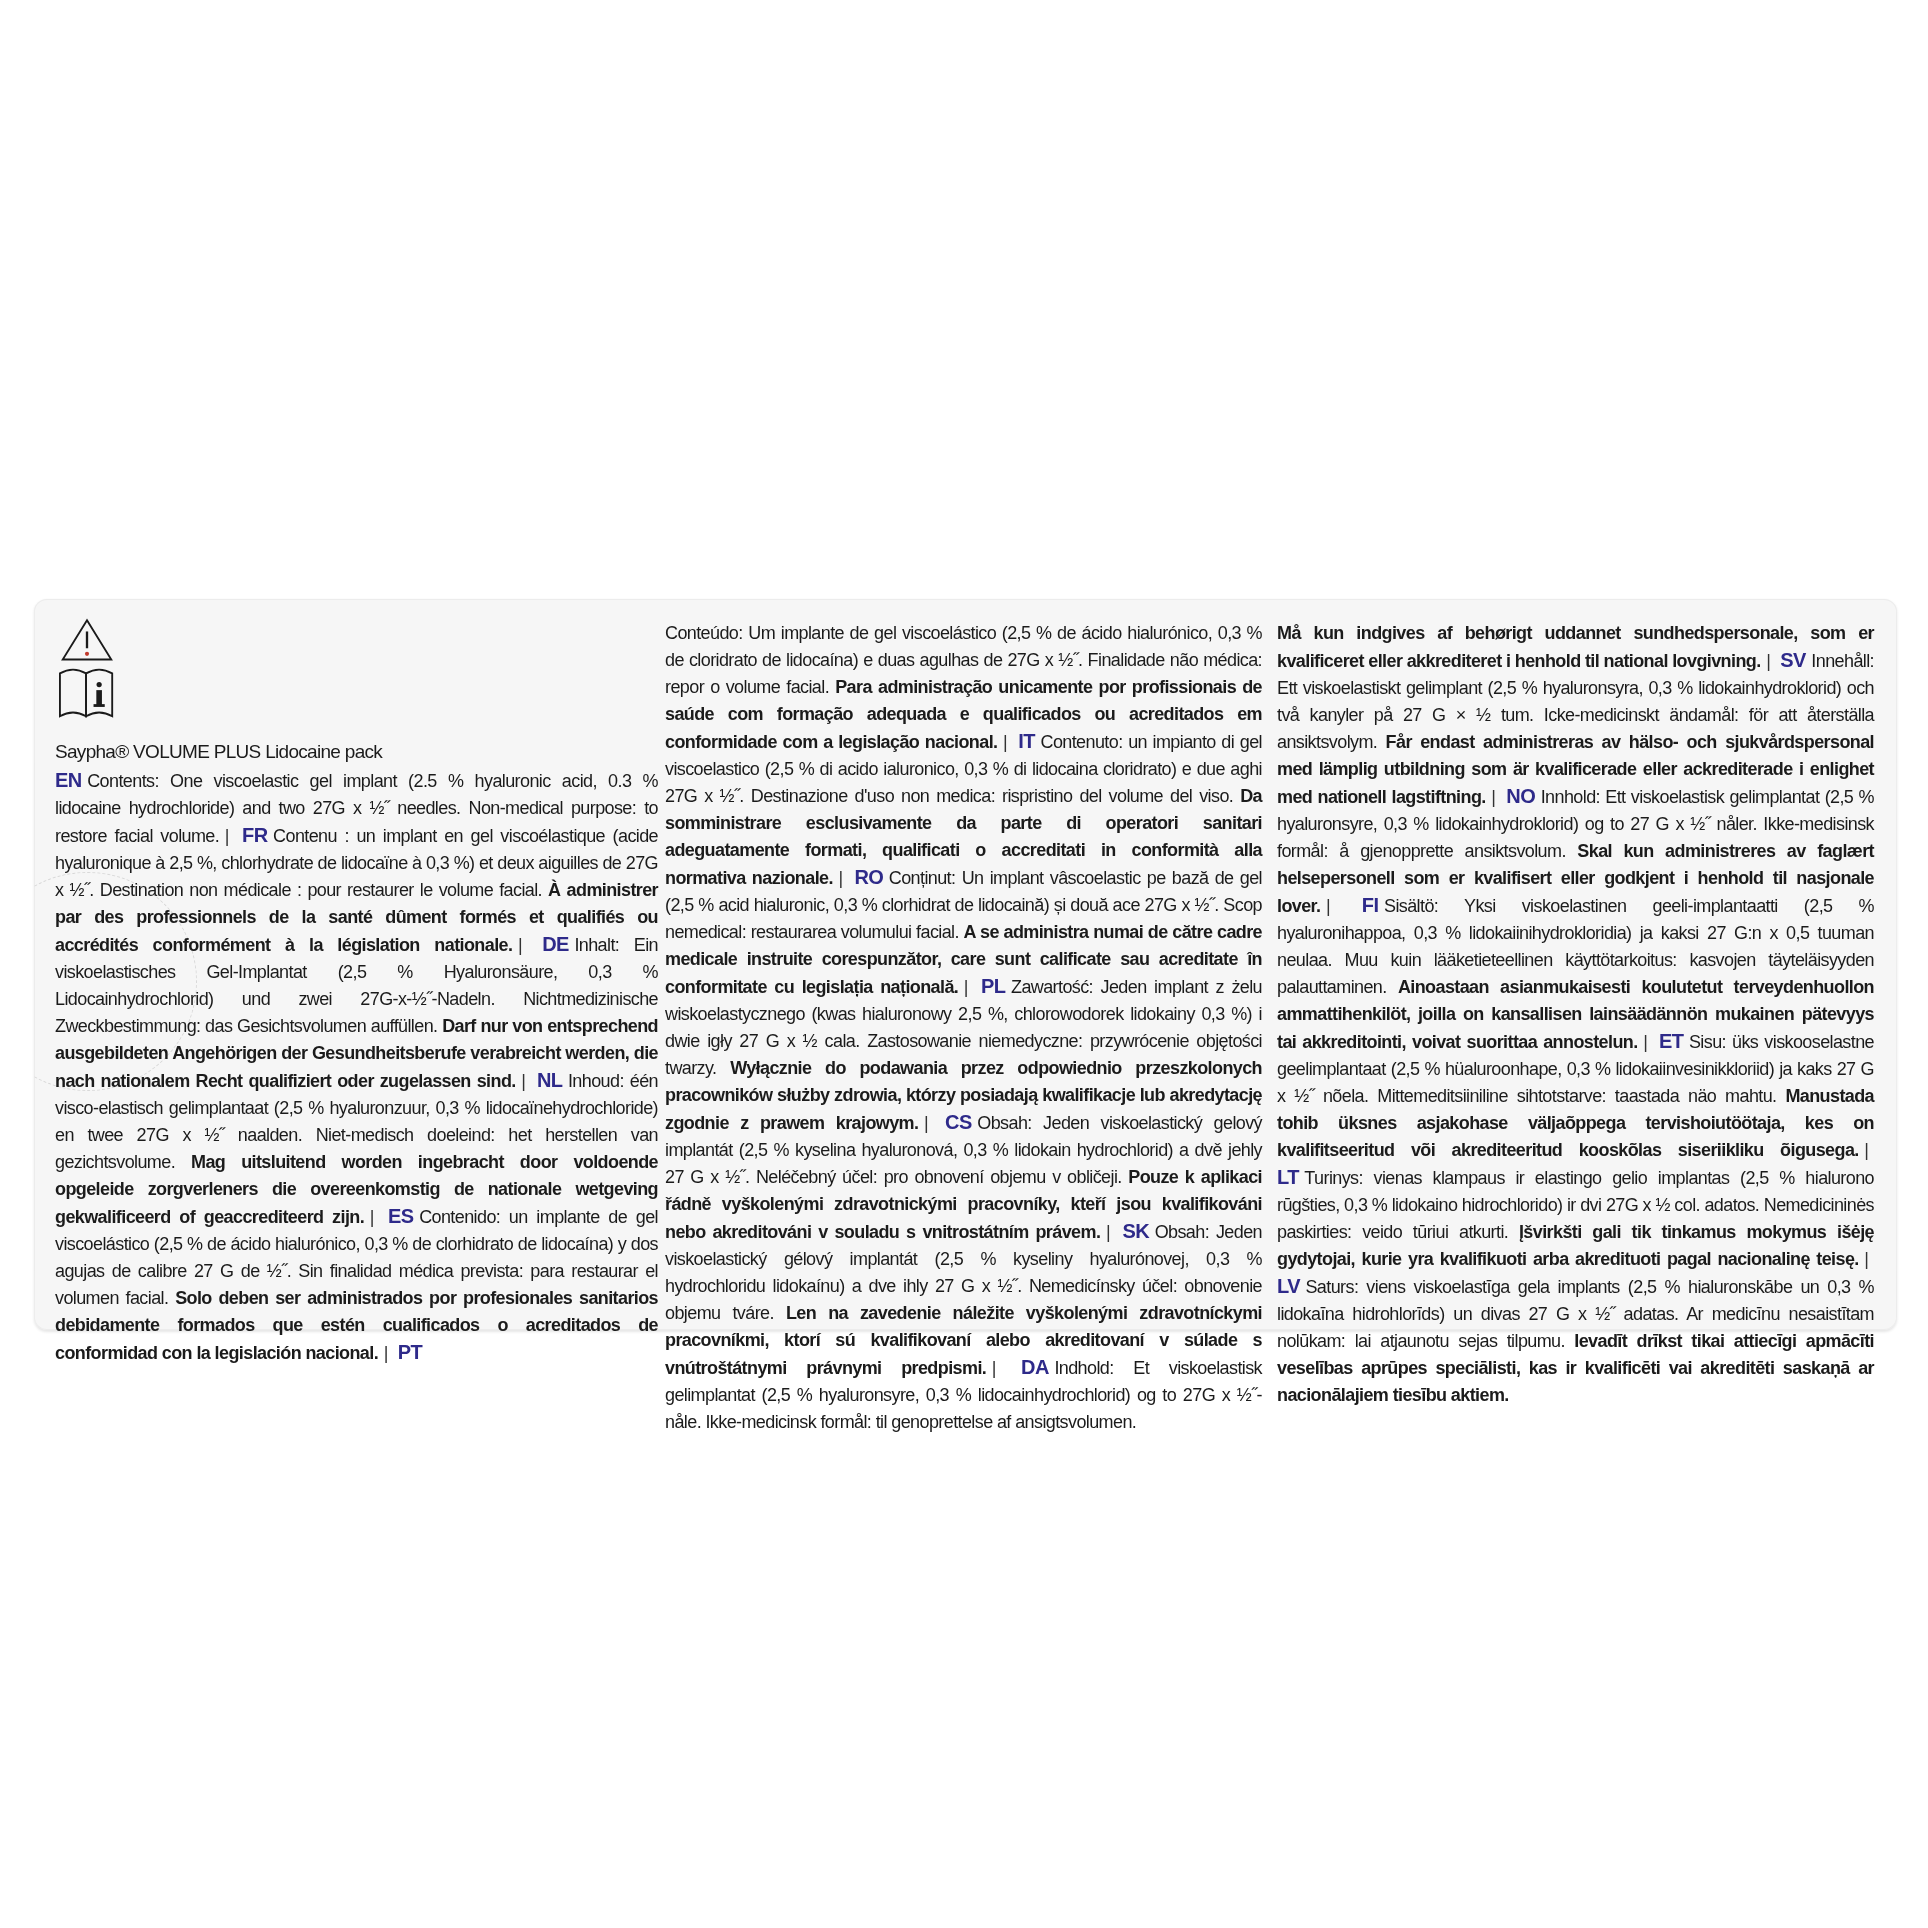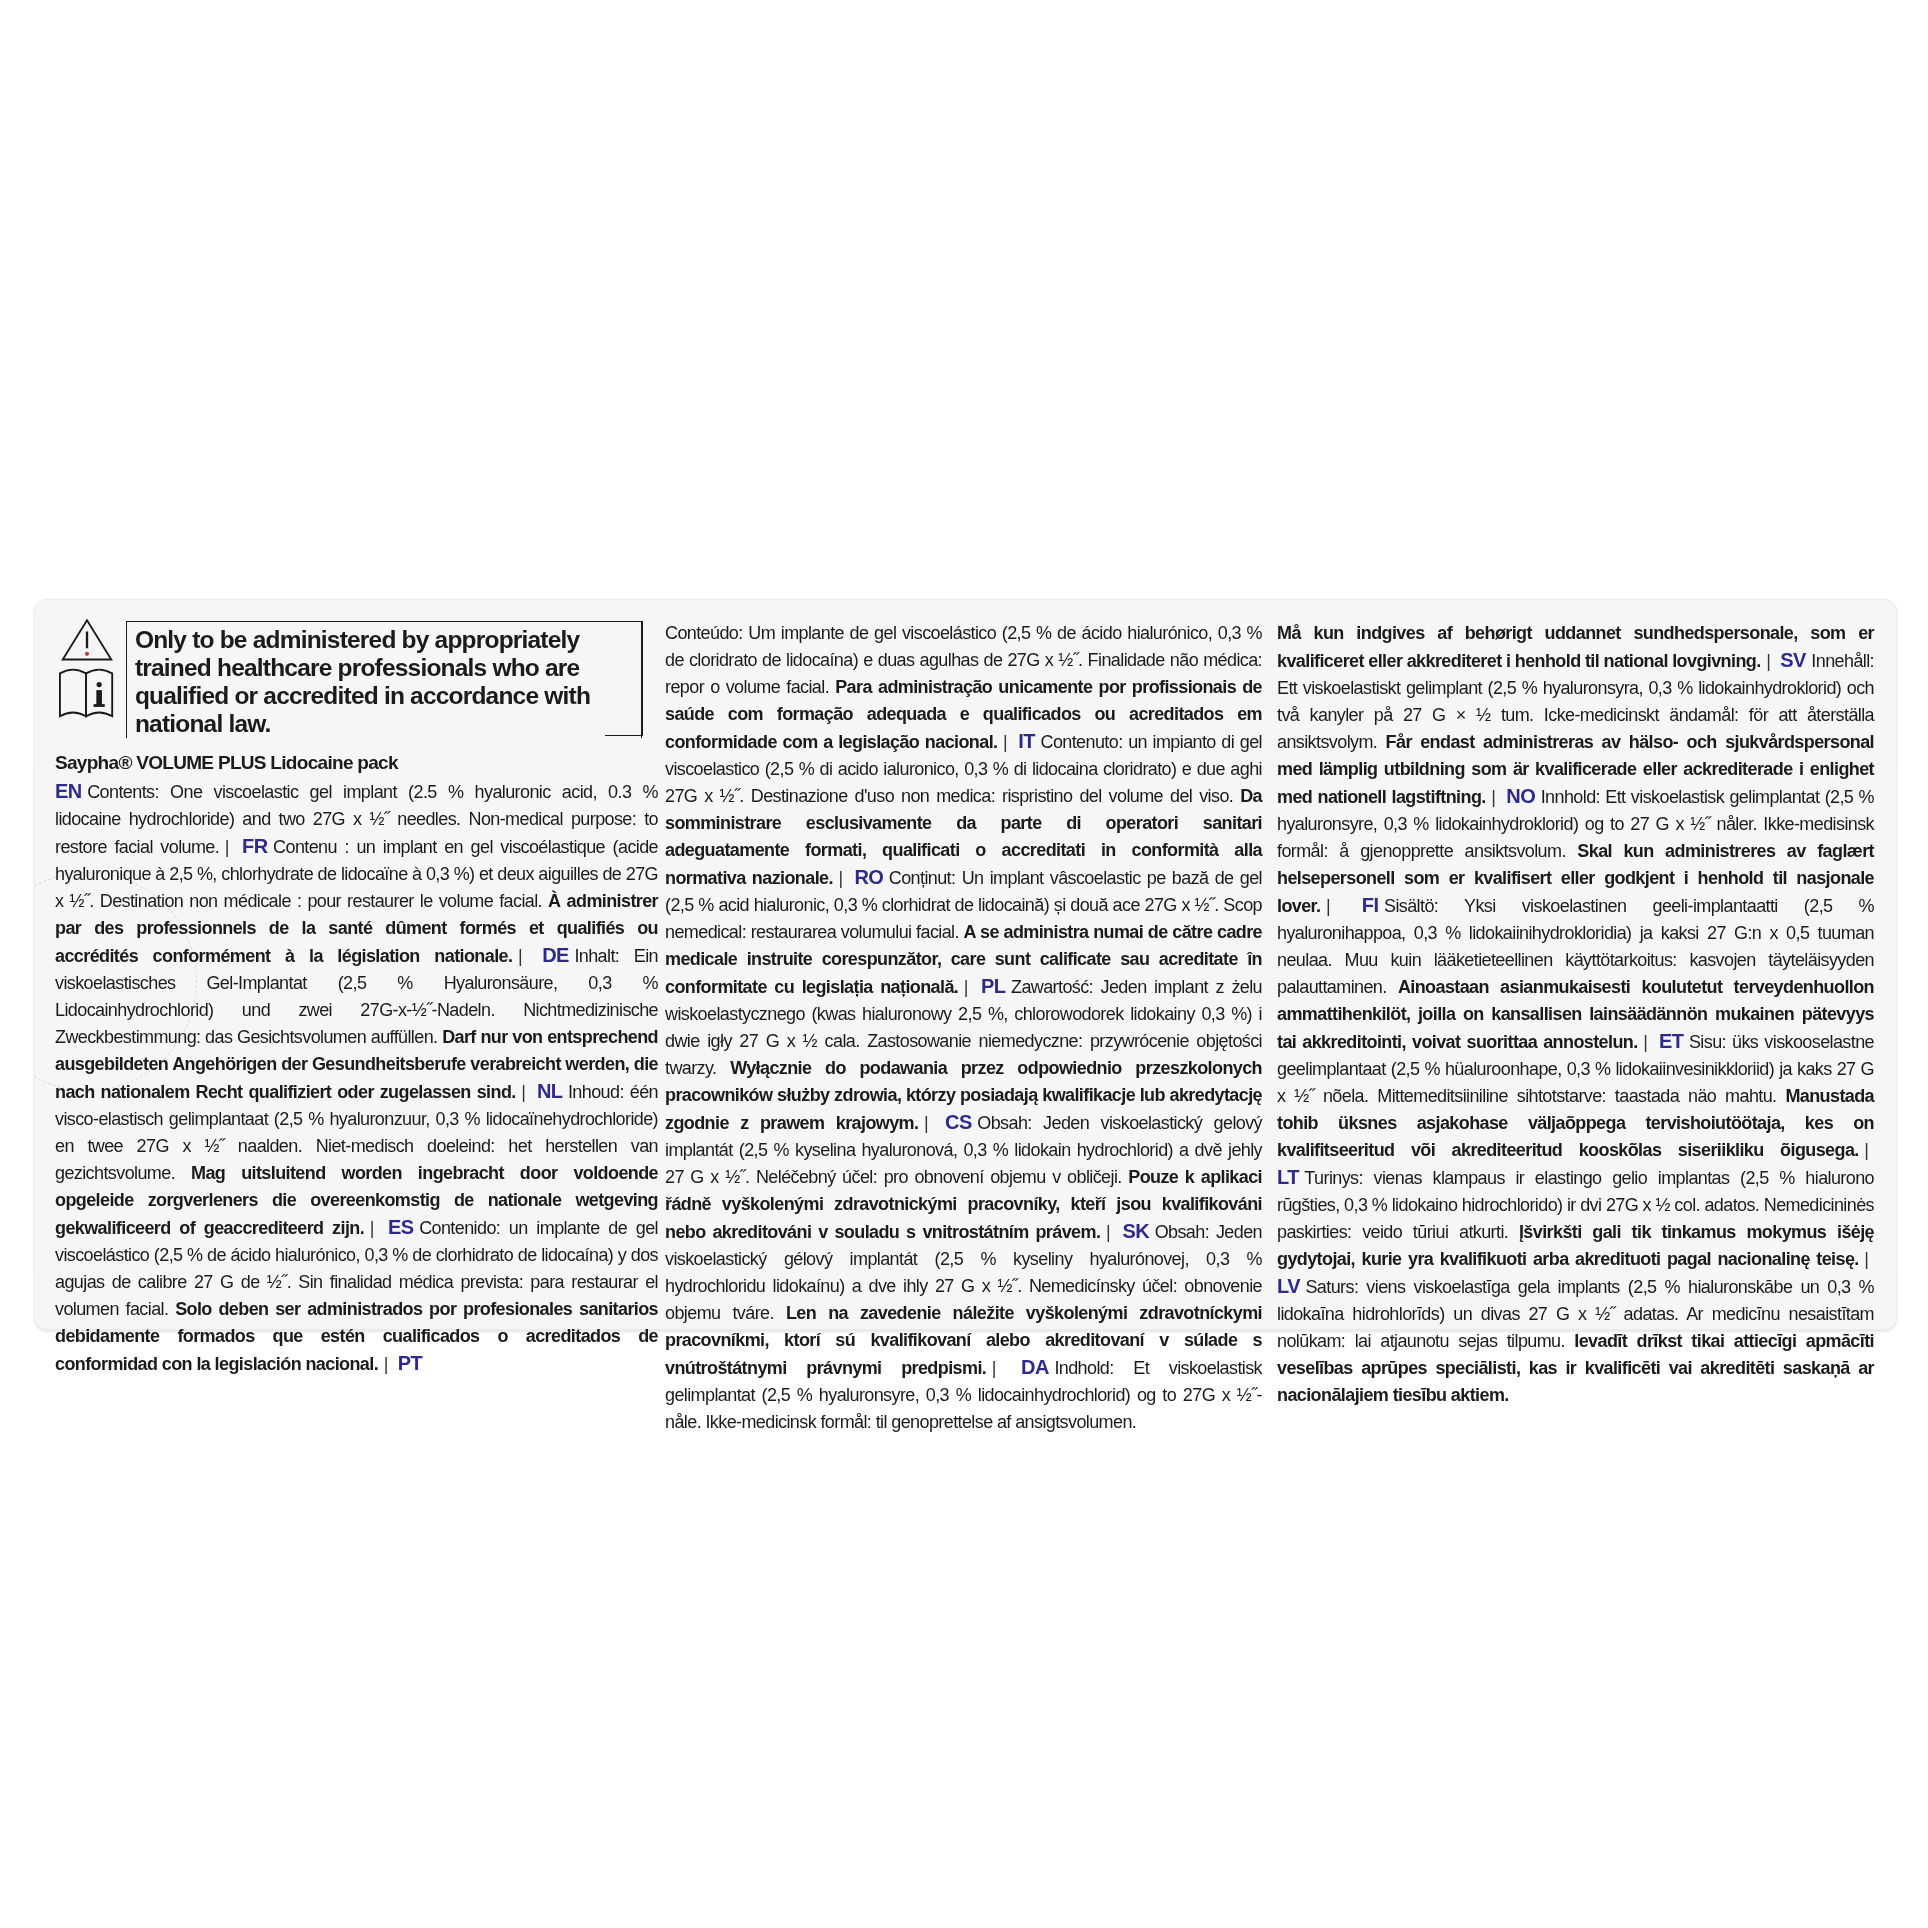--- a/index.html
+++ b/index.html
@@ -56,21 +56,21 @@
   }
   .warning-box::after {
     content: ""; position: absolute; right: -1.9px; bottom: 1.9px;
     width: 38px; border-bottom: 1.9px solid #1b1b1b;
   }
   .warning-box::before {
     content: ""; position: absolute; right: -1.9px; top: -1.9px; bottom: 1.9px;
     border-right: 1.9px solid #1b1b1b;
   }
   .product-name {
-    font-weight: bold; font-size: 19px; margin-top: 11.3px; margin-bottom: 1.9px;
+    font-weight: normal; font-size: 19px; margin-top: 11.3px; margin-bottom: 1.9px;
     letter-spacing: -0.7px; text-align: left;
   }
   .lang { color: #2e2a8a; font-weight: bold; font-size: 20px; margin-right: 5.6px; margin-top: 28px; }
   .b { font-weight: bold; }
   .sep { margin: 0 5.6px; color: #333; }
   .blk { display: inline; }
 </style>
 </head>
 <body>
 
@@ -86,21 +86,20 @@
           <circle cx="30" cy="42" r="2.2" fill="#c0392b"></circle>
         </svg>
         <svg width="60" height="56" viewBox="0 0 64 60" style="position:absolute;left:1.9px;top:43px;">
           <path d="M3,10 Q17,2 31,10 L31,56 Q17,48 3,56 Z" fill="none" stroke="#1b1b1b" stroke-width="2"></path>
           <path d="M31,10 Q45,2 59,10 L59,56 Q45,48 31,56 Z" fill="none" stroke="#1b1b1b" stroke-width="2"></path>
           <circle cx="45" cy="22" r="2.8" fill="#1b1b1b"></circle>
           <rect x="42" y="28" width="6" height="16" fill="#1b1b1b"></rect>
           <rect x="39" y="43" width="12" height="3" fill="#1b1b1b"></rect>
         </svg>
       </div>
-      <div class="warning-box">Only to be administered by appropriately trained healthcare professionals who are qualified or accredited in accordance with national law.</div>
     </div>
     <div class="product-name">Saypha® VOLUME PLUS Lidocaine pack</div>
     <div class="blk"><span class="lang">EN</span><span>Contents:  One viscoelastic gel implant (2.5 % hyaluronic acid, 0.3 % lidocaine hydrochloride) and two 27G x ½˝ needles. Non-medical purpose: to restore facial volume.</span><span class="sep">|</span></div>
     <div class="blk"><span class="lang">FR</span><span>Contenu : un implant en gel viscoélastique (acide hyaluronique à 2,5 %, chlorhydrate de lidocaïne à 0,3 %) et deux aiguilles de 27G x ½˝.  Destination non médicale :  pour restaurer le volume facial.</span> <span class="b">À administrer par des professionnels de la santé dûment formés et qualifiés ou accrédités conformément à la législation nationale.</span><span class="sep">|</span></div>
     <div class="blk"><span class="lang">DE</span><span>Inhalt:  Ein viskoelastisches Gel-Implantat (2,5 % Hyaluronsäure, 0,3 % Lidocainhydrochlorid) und zwei 27G-x-½˝-Nadeln. Nichtmedizinische Zweckbestimmung:  das Gesichtsvolumen auffüllen.</span> <span class="b">Darf nur von entsprechend ausgebildeten Angehörigen der Gesundheitsberufe verabreicht werden, die nach nationalem Recht qualifiziert oder zugelassen sind.</span><span class="sep">|</span></div>
     <div class="blk"><span class="lang">NL</span><span>Inhoud:  één visco-elastisch gelimplantaat (2,5 % hyaluronzuur, 0,3 % lidocaïnehydrochloride) en twee 27G x ½˝ naalden.  Niet-medisch doeleind:  het herstellen van gezichtsvolume.</span> <span class="b">Mag uitsluitend worden ingebracht door voldoende opgeleide zorgverleners die overeenkomstig de nationale wetgeving gekwalificeerd of geaccrediteerd zijn.</span><span class="sep">|</span></div>
     <div class="blk"><span class="lang">ES</span><span>Contenido:  un implante de gel viscoelástico (2,5 % de ácido hialurónico, 0,3 % de clorhidrato de lidocaína) y dos agujas de calibre 27 G de ½˝.  Sin finalidad médica prevista:  para restaurar el volumen facial.</span> <span class="b">Solo deben ser administrados por profesionales sanitarios debidamente formados que estén cualificados o acreditados de conformidad con la legislación nacional.</span><span class="sep">|</span></div>
     <div class="blk"><span class="lang">PT</span></div>
   </div>
 

